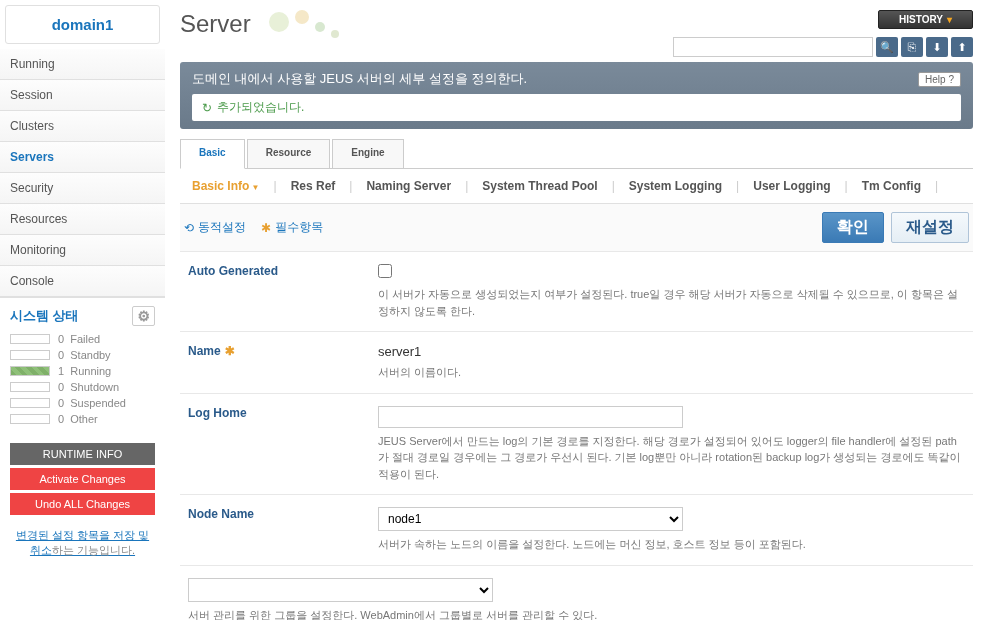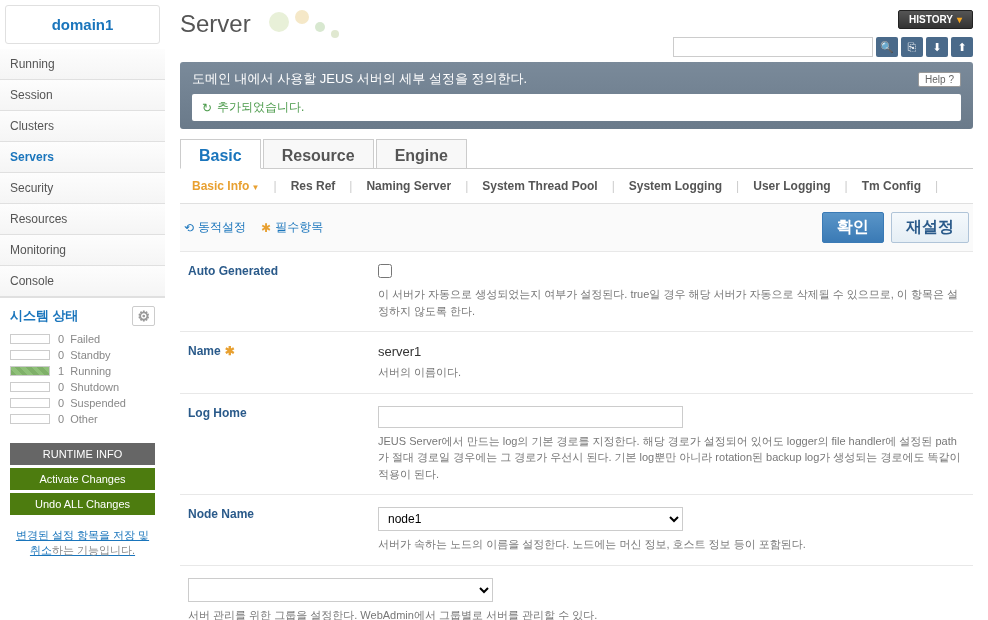--- a/index.html
+++ b/index.html
@@ -28,21 +28,21 @@
       color: #1a75bc; font-weight: bold; font-size: 13px; 
       padding-bottom: 5px; display: flex; justify-content: space-between; align-items: center; gap: 44px;
     }
     .status-icon-box { border: 1px solid #ccc; border-radius: 2px; padding: 1px 4px; color: #999; font-size: 14px; }
     .status-row { display: flex; align-items: center; padding: 2px 0; color: #888; font-size: 11px; }
     .status-bar { width: 40px; height: 10px; border: 1px solid #ccc; margin-right: 8px; }
     .status-bar.running { background: repeating-linear-gradient(45deg, #7fb069, #7fb069 4px, #8fc079 4px, #8fc079 8px); }
     
     .sidebar-buttons { padding: 5px 10px; }
     .sidebar-btn { 
-      display: block; width: 100%; background: #4d7c0f; color: #fff; 
+      display: block; width: 100%; background: #ef4444; color: #fff; 
       border: none; padding: 5px; margin: 3px 0; font-size: 11px; text-align: center; cursor: pointer;
     }
     .sidebar-btn.runtime { background: #666; }
     .sidebar-note { color: #1a75bc; text-decoration: underline; font-size: 11px; padding: 5px 10px; text-align: center; }
     .sidebar-note span { color: #888; text-decoration: none; }
     
     
     .main { flex: 1; padding: 10px 15px; }
     .main-header { display: flex; justify-content: space-between; align-items: flex-start; margin-bottom: 5px; }
     .page-title { 
@@ -52,21 +52,21 @@
     .title-dots { margin-left: 15px; }
     .dot { display: inline-block; border-radius: 50%; margin: 0 3px; }
     .dot1 { width: 20px; height: 20px; background: #e8f0d8; }
     .dot2 { width: 14px; height: 14px; background: #f5e8c8; vertical-align: top; }
     .dot3 { width: 10px; height: 10px; background: #d8e8d0; }
     .dot4 { width: 8px; height: 8px; background: #e0e8d0; vertical-align: bottom; }
     
     .top-actions { text-align: right; }
     .history-btn { 
       background: linear-gradient(#555, #333); color: #fff; 
-      border: 1px solid #222; padding: 3px 10px; font-size: 10px; font-weight: bold;
+      border: 1px solid #222; padding: 3px 20px; font-size: 10px; font-weight: bold;
       border-radius: 2px; cursor: pointer; display: inline-flex; align-items: center;
     }
     .history-btn::after { content: "▾"; color: #f5a623; margin-left: 4px; }
     .search-row { margin-top: 8px; display: flex; justify-content: flex-end; gap: 3px; }
     .search-input { width: 200px; border: 1px solid #ccc; height: 20px; padding: 0 4px; }
     .icon-btn { 
       width: 22px; height: 20px; background: #4a6a8a; color: #fff; 
       border: none; cursor: pointer; font-size: 11px; display: inline-flex; 
       align-items: center; justify-content: center; border-radius: 2px;
     }
@@ -85,21 +85,21 @@
     .info-msg { 
       background: #fff; border-radius: 2px; padding: 5px 10px; 
       margin-top: 6px; color: #4a9a4a; font-size: 12px; display: flex; align-items: center;
     }
     .refresh-icon { margin-right: 5px; color: #4a9a4a; }
     
     
     .tabs { border-bottom: 1px solid #ccc; display: flex; height: 30px; }
     .tab { 
       padding: 7px 18px; border: 1px solid #ccc; border-bottom: none;
-      background: #f8f8f8; color: #555; cursor: pointer; font-size: 16px; font-weight: bold;
+      background: #f8f8f8; color: #555; cursor: pointer; font-size: 10px; font-weight: bold;
       margin-right: 2px;
     }
     .tab.active { background: #fff; color: #1a75bc; border-bottom: 1px solid #fff; margin-bottom: -1px; }
     
     
     .sub-tabs { 
       display: flex; padding: 10px 8px; border-bottom: 1px solid #e0e0e0;
       background: #fff; align-items: center;
     }
     .sub-tab { 

